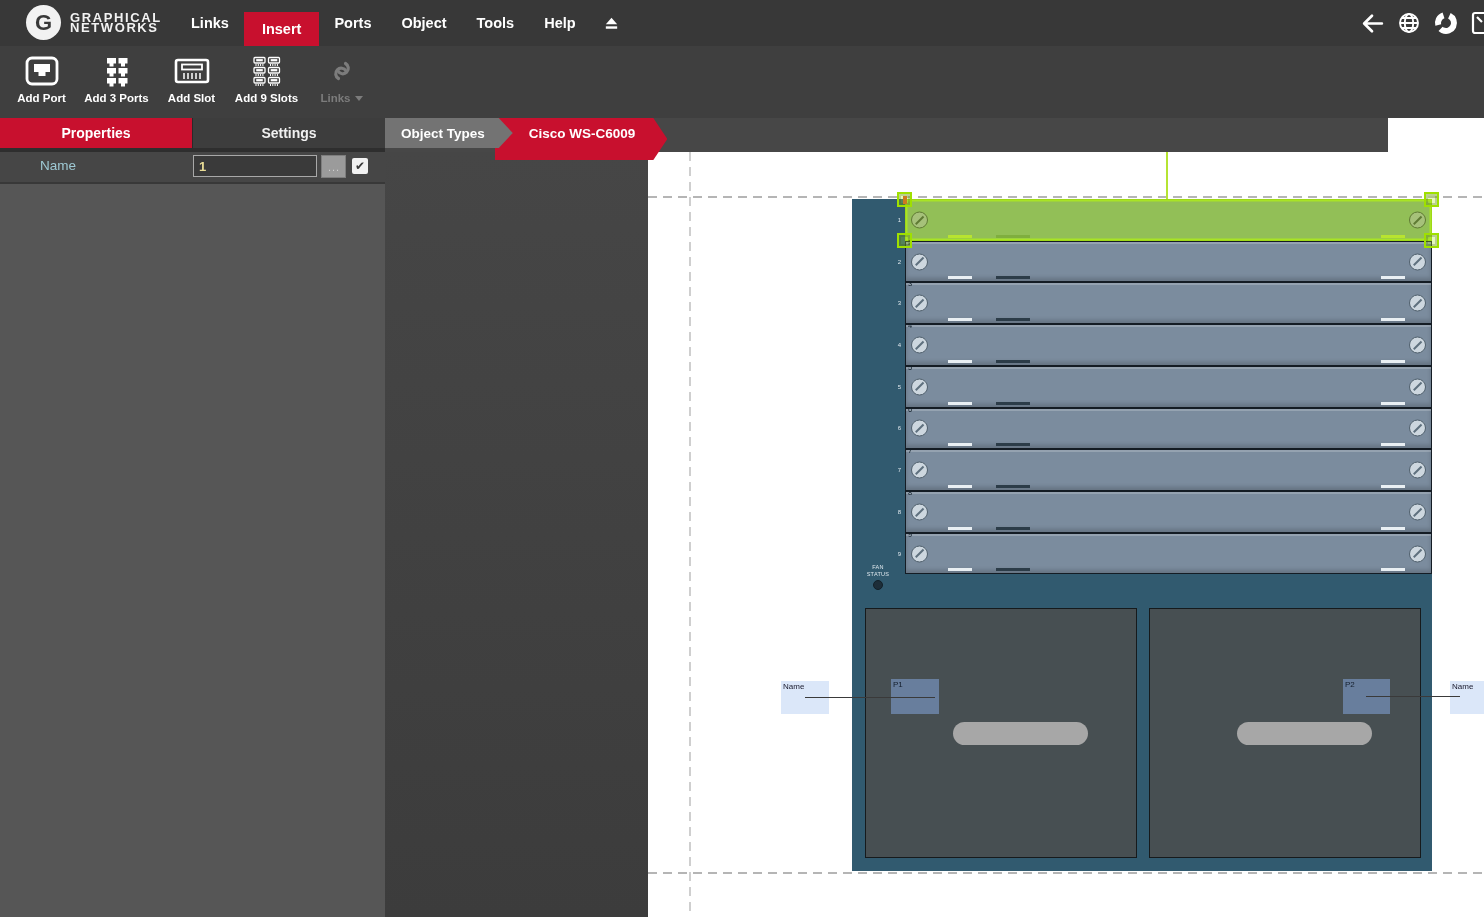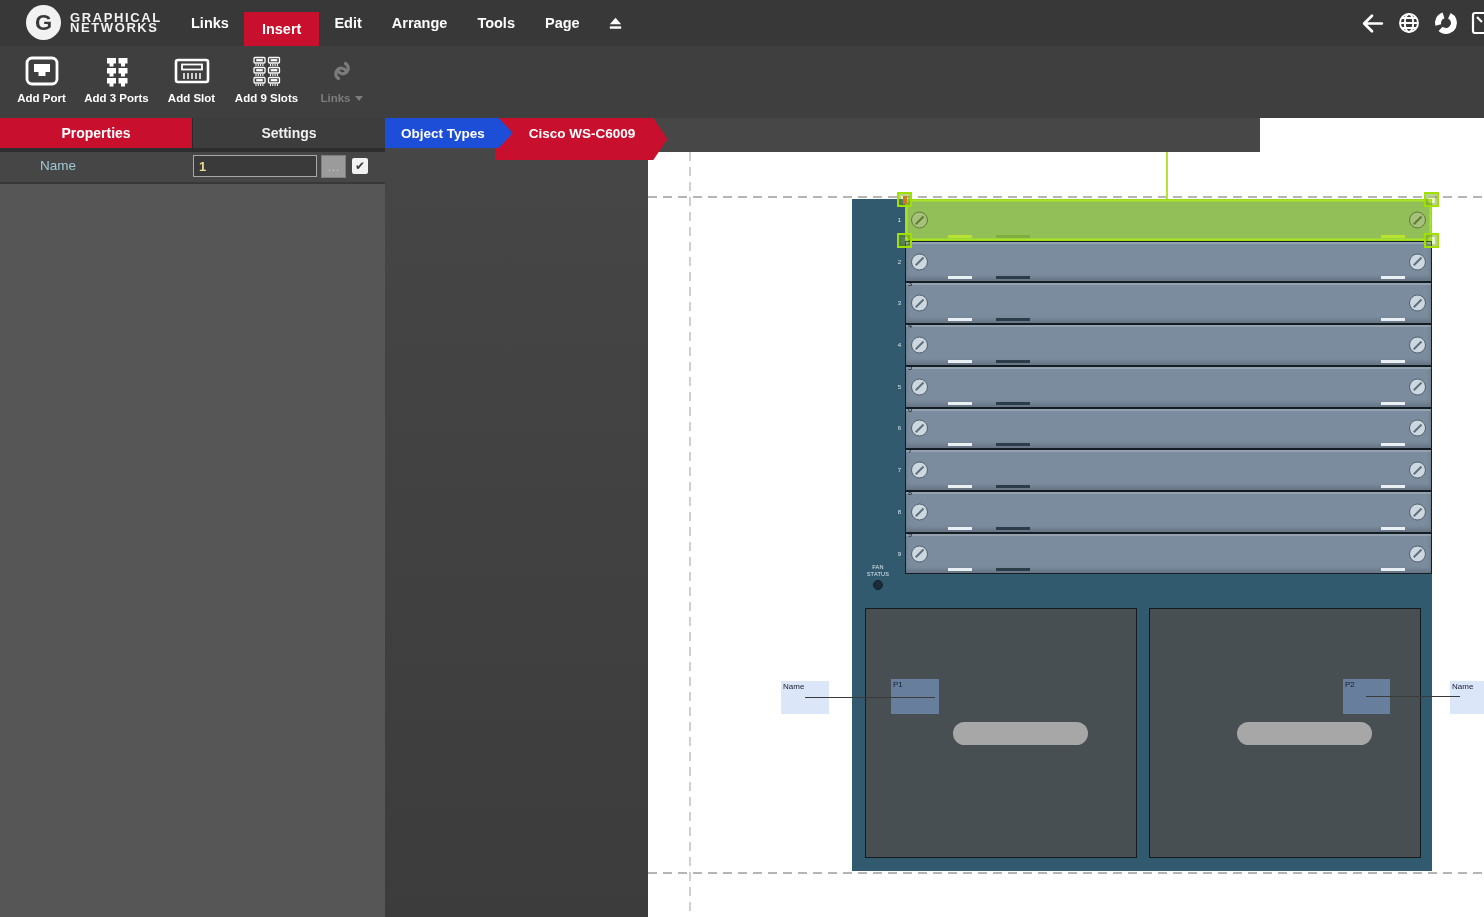--- a/index.html
+++ b/index.html
@@ -26,31 +26,31 @@
   .tb-btn{width:75px;height:72px;display:flex;flex-direction:column;align-items:center;
        justify-content:flex-start;padding-top:8px;cursor:pointer;box-sizing:border-box;padding-left:8px;}
   .tb-icon{height:34px;display:flex;align-items:center;justify-content:center;color:#fff;}
   .tb-label{color:#fff;font-size:11.5px;font-weight:bold;margin-top:4px;white-space:nowrap;}
   .tb-btn.disabled .tb-label{color:#7c7c7c;text-align:center;}
   .tb-btn.disabled .tb-icon{color:#7c7c7c;}
   .caret{display:inline-block;width:0;height:0;border-left:4px solid transparent;
        border-right:4px solid transparent;border-top:5px solid #7c7c7c;margin-left:4px;vertical-align:middle;}
 
   
-  .tabs-row{position:absolute;left:0;top:118px;width:1260px;height:34px;background:#474747;z-index:28;}
+  .tabs-row{position:absolute;left:0;top:118px;width:1388px;height:34px;background:#474747;z-index:28;}
   .tabs-left-bg{position:absolute;left:0;top:0;width:385px;height:34px;background:#2e2e2e;}
   .ptab{position:absolute;top:0;height:30px;display:flex;align-items:center;justify-content:center;
        font-size:14px;font-weight:bold;color:#fff;cursor:pointer;}
   .ptab.properties{left:0;width:192px;background:#c8102e;}
   .ptab.settings{left:192px;width:193px;background:#3d3d3d;border-left:1px solid #2a2a2a;box-sizing:border-box;color:#f0f0f0;}
   .bc-row{position:absolute;left:385px;top:0;height:30px;display:flex;}
   .bc-tab{height:30px;display:flex;align-items:center;font-size:13.5px;font-weight:bold;color:#fff;
        cursor:pointer;position:relative;
        clip-path:polygon(0 0,calc(100% - 14px) 0,100% 50%,calc(100% - 14px) 100%,0 100%);}
-  .bc-tab.dark{background:#1d4ed8;padding:0 28px 0 16px;z-index:2;}
+  .bc-tab.dark{background:#737373;padding:0 28px 0 16px;z-index:2;}
   .bc-tab.red{background:#c8102e;padding:0 32px 12px 34px;margin-left:-18px;z-index:1;}
 
   
   .left-panel{position:absolute;left:0;top:152px;width:385px;height:765px;background:#565656;z-index:20;}
   .prop-row{position:absolute;left:0;top:0;width:385px;height:30px;background:#464646;
        border-bottom:2px solid #383838;}
   .prop-label{position:absolute;left:40px;top:6px;color:#9ec9d4;font-size:13.5px;}
   .prop-input{position:absolute;left:193px;top:3px;width:117px;height:20px;background:#3a3a3a;
        border:1px solid #a8a8a8;color:#e9dc96;font-size:13px;font-weight:bold;padding:0 0 0 5px;
        font-family:"Liberation Sans",sans-serif;outline:none;}
@@ -129,24 +129,24 @@
     <div class="logo">
       <div class="logo-circle">G</div>
       <div class="logo-text">
         <div>GRAPHICAL</div>
         <div>NETWORKS</div>
       </div>
     </div>
     <div class="menu">
       <div class="menu-item">Links</div>
       <div class="menu-item active">Insert</div>
-      <div class="menu-item">Edit</div>
-      <div class="menu-item">Arrange</div>
+      <div class="menu-item">Ports</div>
+      <div class="menu-item">Object</div>
       <div class="menu-item">Tools</div>
-      <div class="menu-item">Page</div>
+      <div class="menu-item">Help</div>
       <div class="eject-btn">
         <svg width="17" height="17" viewBox="0 0 24 24">
             <path d="M12 4 L20 13 H4 Z" fill="#fff"></path>
             <rect x="4" y="16" width="16" height="3.4" fill="#fff"></rect>
           </svg>
       </div>
     </div>
     <div class="top-icons">
       <div class="top-icon">
         <svg width="25" height="25" viewBox="0 0 24 24">

